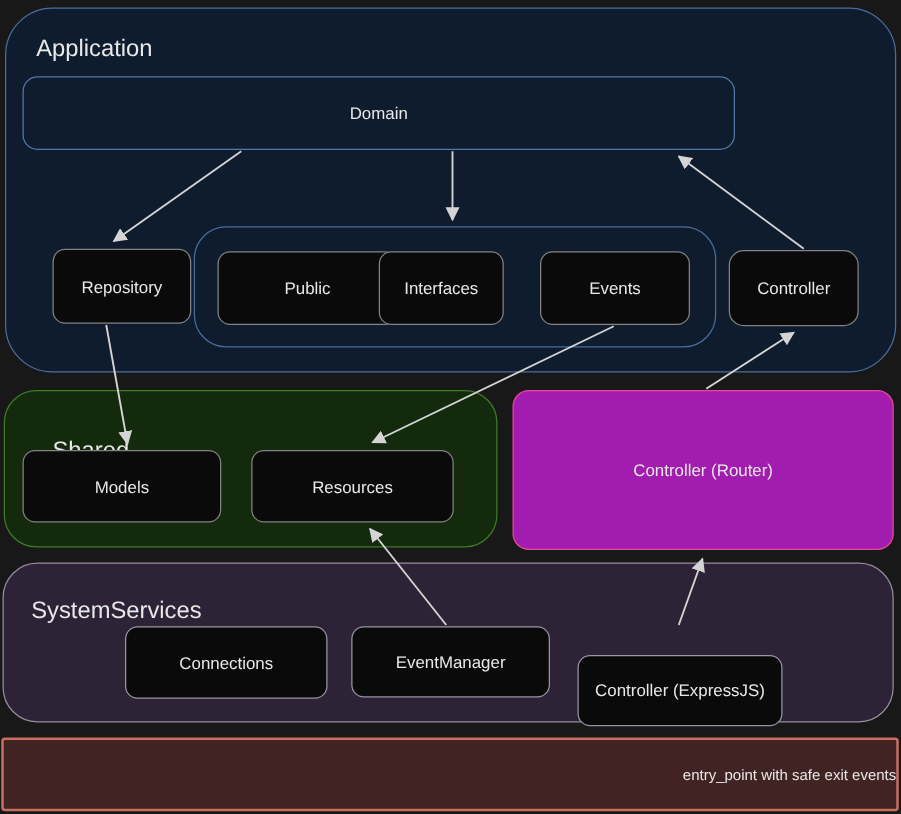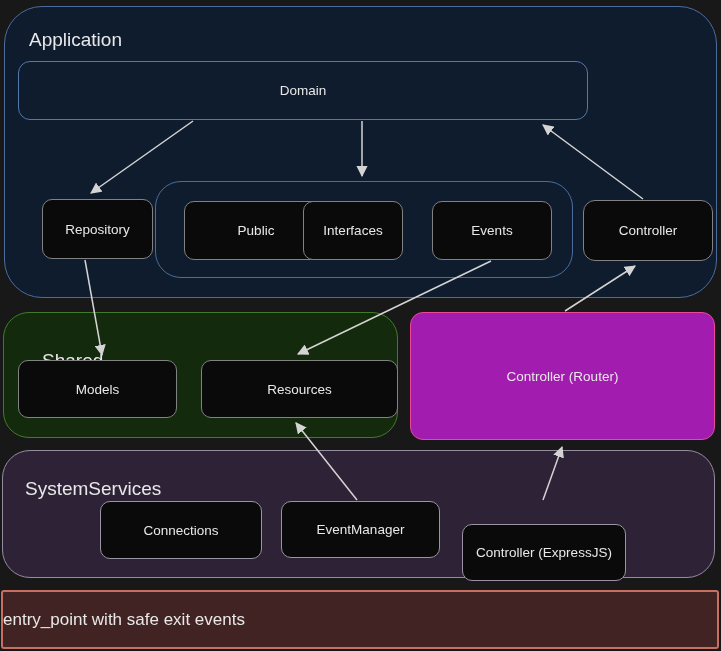--- a/index.html
+++ b/index.html
@@ -48,45 +48,45 @@
     left: 2px; top: 450px; width: 713px; height: 128px;
     background: #2e2336;
     border: 1px solid #968ba1;
     border-radius: 28px;
   }
   .cluster-entry {
     left: 1px; top: 590px; width: 718px; height: 59px;
     background: #402322;
     border: 2px solid #c96f61;
     border-radius: 3px;
-    display: flex; align-items: center; justify-content: flex-start;
-    font-size: 17px;
+    display: flex; align-items: center; justify-content: flex-end;
+    font-size: 12px;
   }
   .node {
     position: absolute;
     box-sizing: border-box;
     background: #0a0a0a;
     border: 1px solid #828282;
     border-radius: 10px;
     display: flex;
     align-items: center;
     justify-content: center;
     font-size: 13.5px;
     color: #e8e8e8;
     white-space: nowrap;
   }
   .node-domain      { left: 18px;  top: 61px;  width: 570px; height: 59px;
                       background: #0f1c2e; border: 1px solid #5478a9; border-radius: 12px; }
   .node-repository  { left: 22px;  top: 199px; width: 111px; height: 60px; margin-left: 20px; }
-  .node-public      { left: 184px; top: 201px; width: 144px; height: 59px; }
+  .node-public      { left: 174px; top: 201px; width: 144px; height: 59px; }
   .node-interfaces  { left: 303px; top: 201px; width: 100px; height: 59px; }
   .node-events      { left: 432px; top: 201px; width: 120px; height: 59px; }
-  .node-controller  { left: 583px; top: 200px; width: 130px; height: 61px; border-radius: 12px; }
+  .node-controller  { left: 583px; top: 200px; width: 104px; height: 61px; border-radius: 12px; }
   .node-models      { left: 18px;  top: 360px; width: 159px; height: 58px; }
-  .node-resources   { left: 201px; top: 360px; width: 197px; height: 58px; }
+  .node-resources   { left: 201px; top: 360px; width: 162px; height: 58px; }
   .node-router      { left: 410px; top: 312px; width: 305px; height: 128px;
                       background: #a21caf; border: 1px solid #ec4899; border-radius: 13px; }
   .node-connections { left: 100px; top: 501px; width: 162px; height: 58px; border-color: #9a93a3; }
   .node-eventmanager{ left: 281px; top: 501px; width: 159px; height: 57px; border-color: #9a93a3; }
   .node-expressjs   { left: 462px; top: 524px; width: 164px; height: 57px; border-color: #9a93a3; }
 
   .label-application   { left: 29px; top: 29px; }
   .label-shared        { left: 42px; top: 338px; margin-top: 12px; }
   .label-systemservices{ left: 25px; top: 478px; }
 

